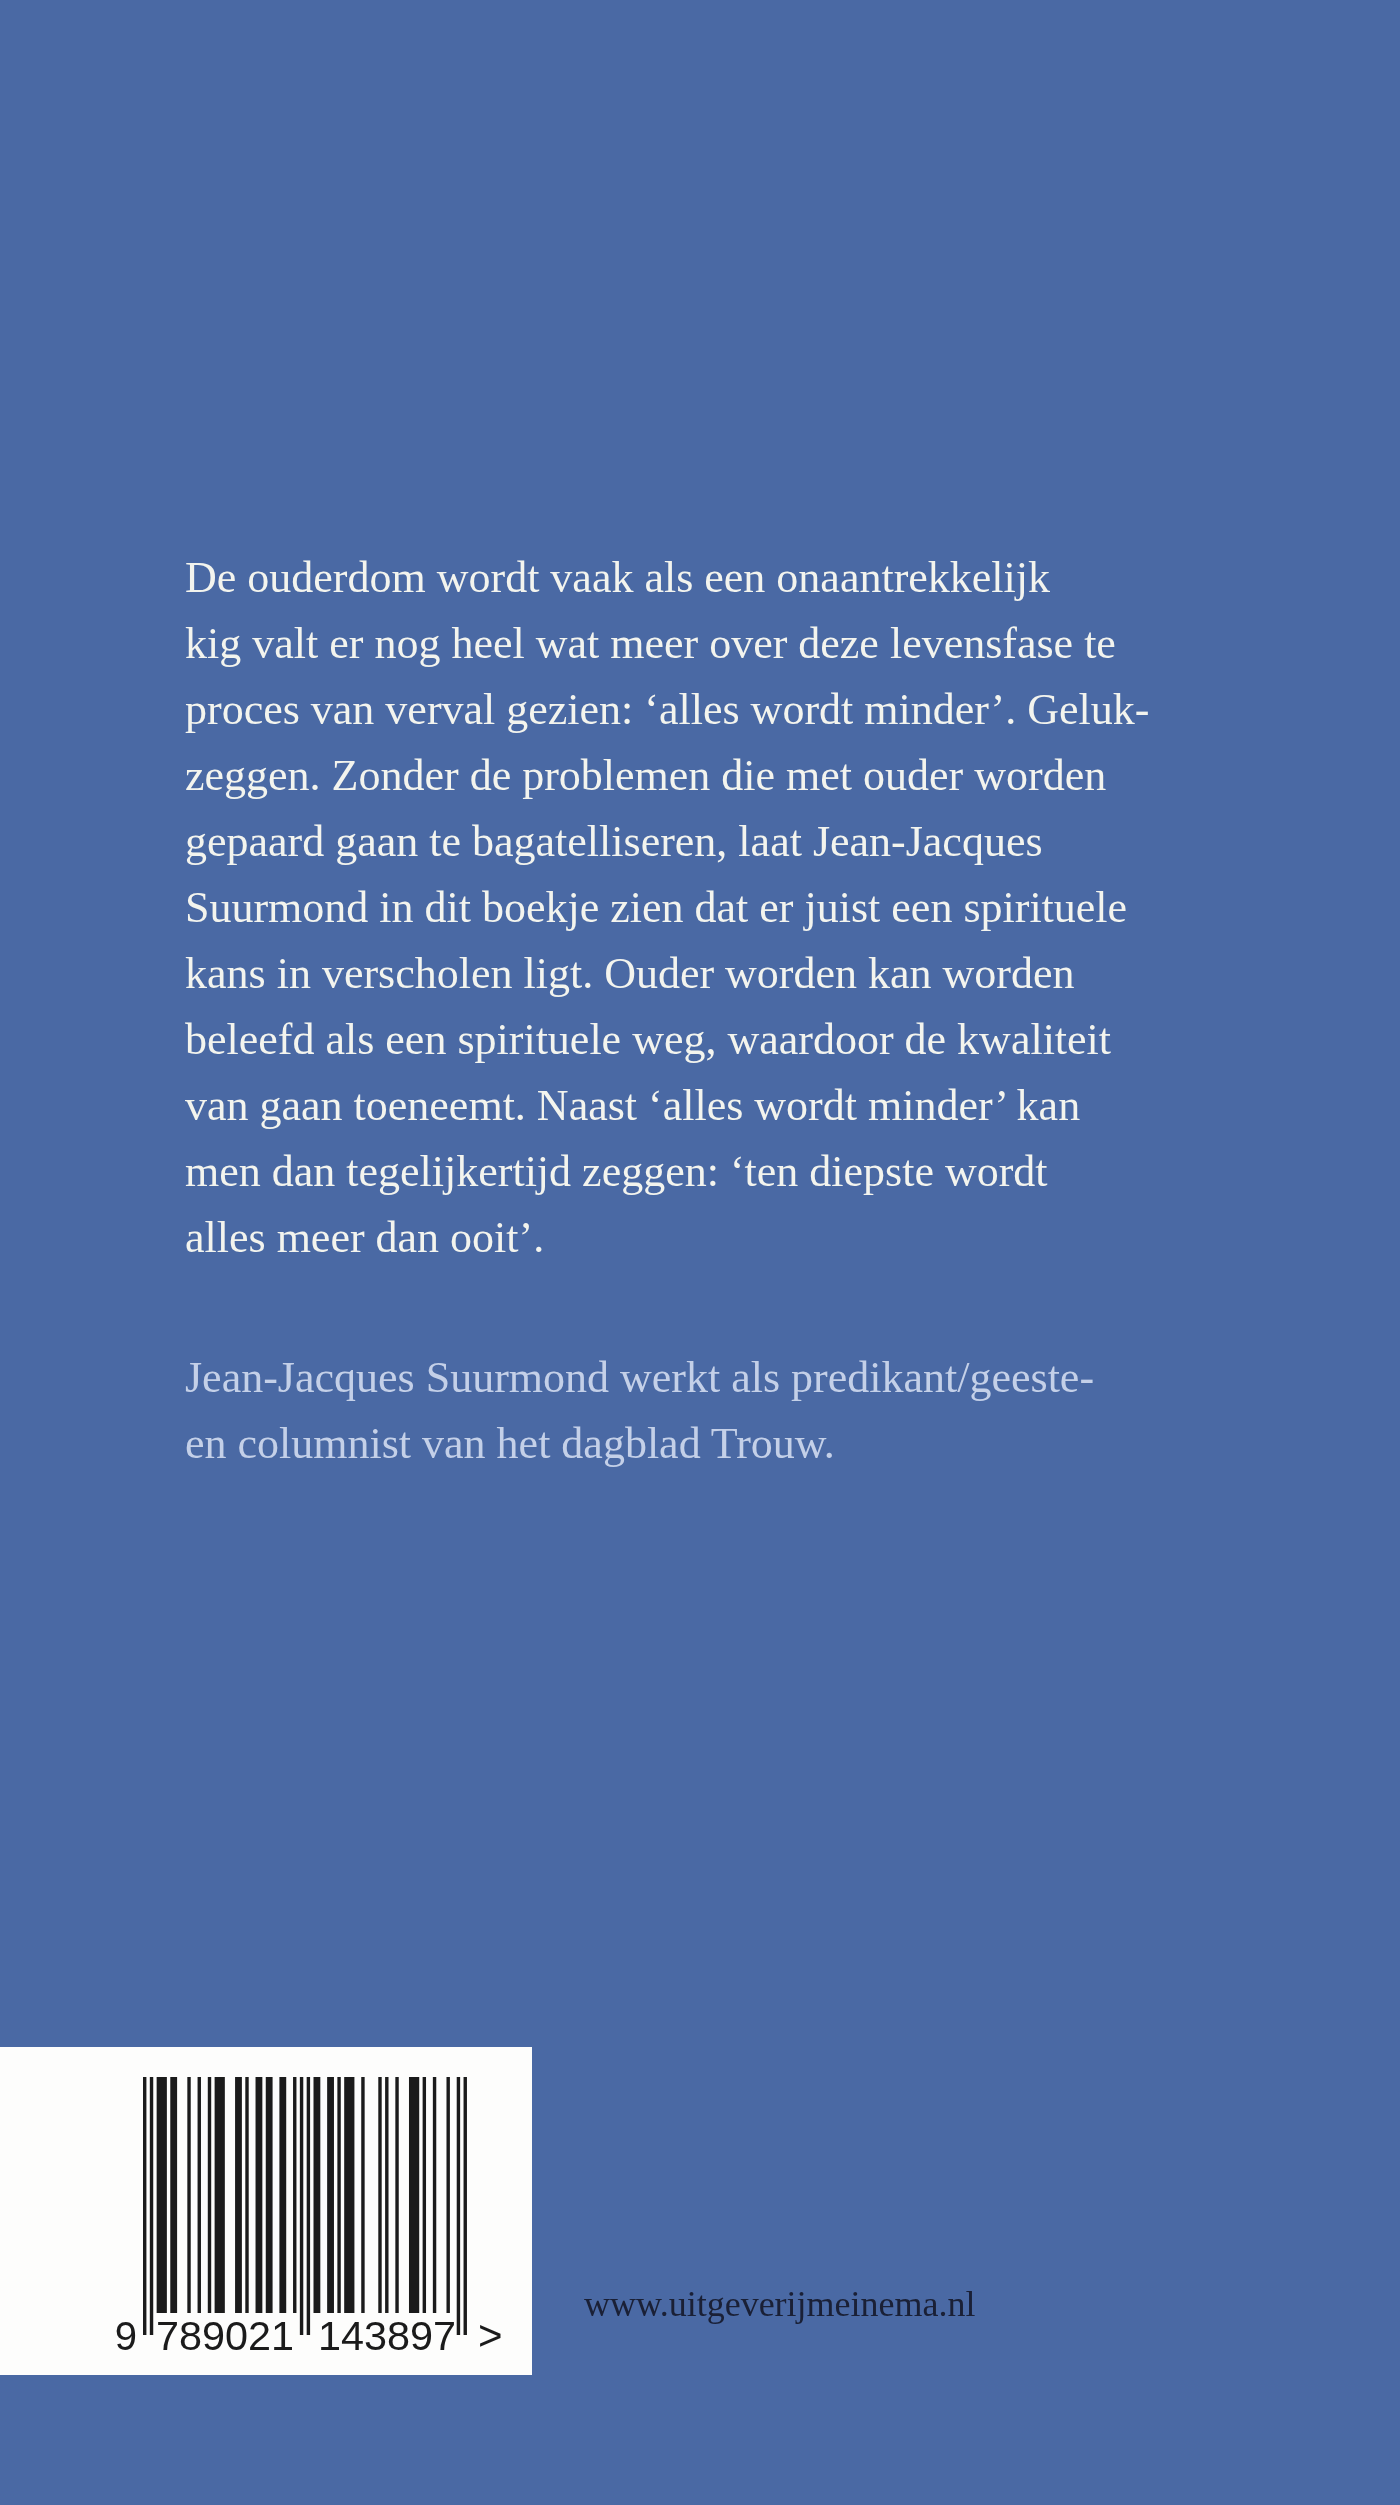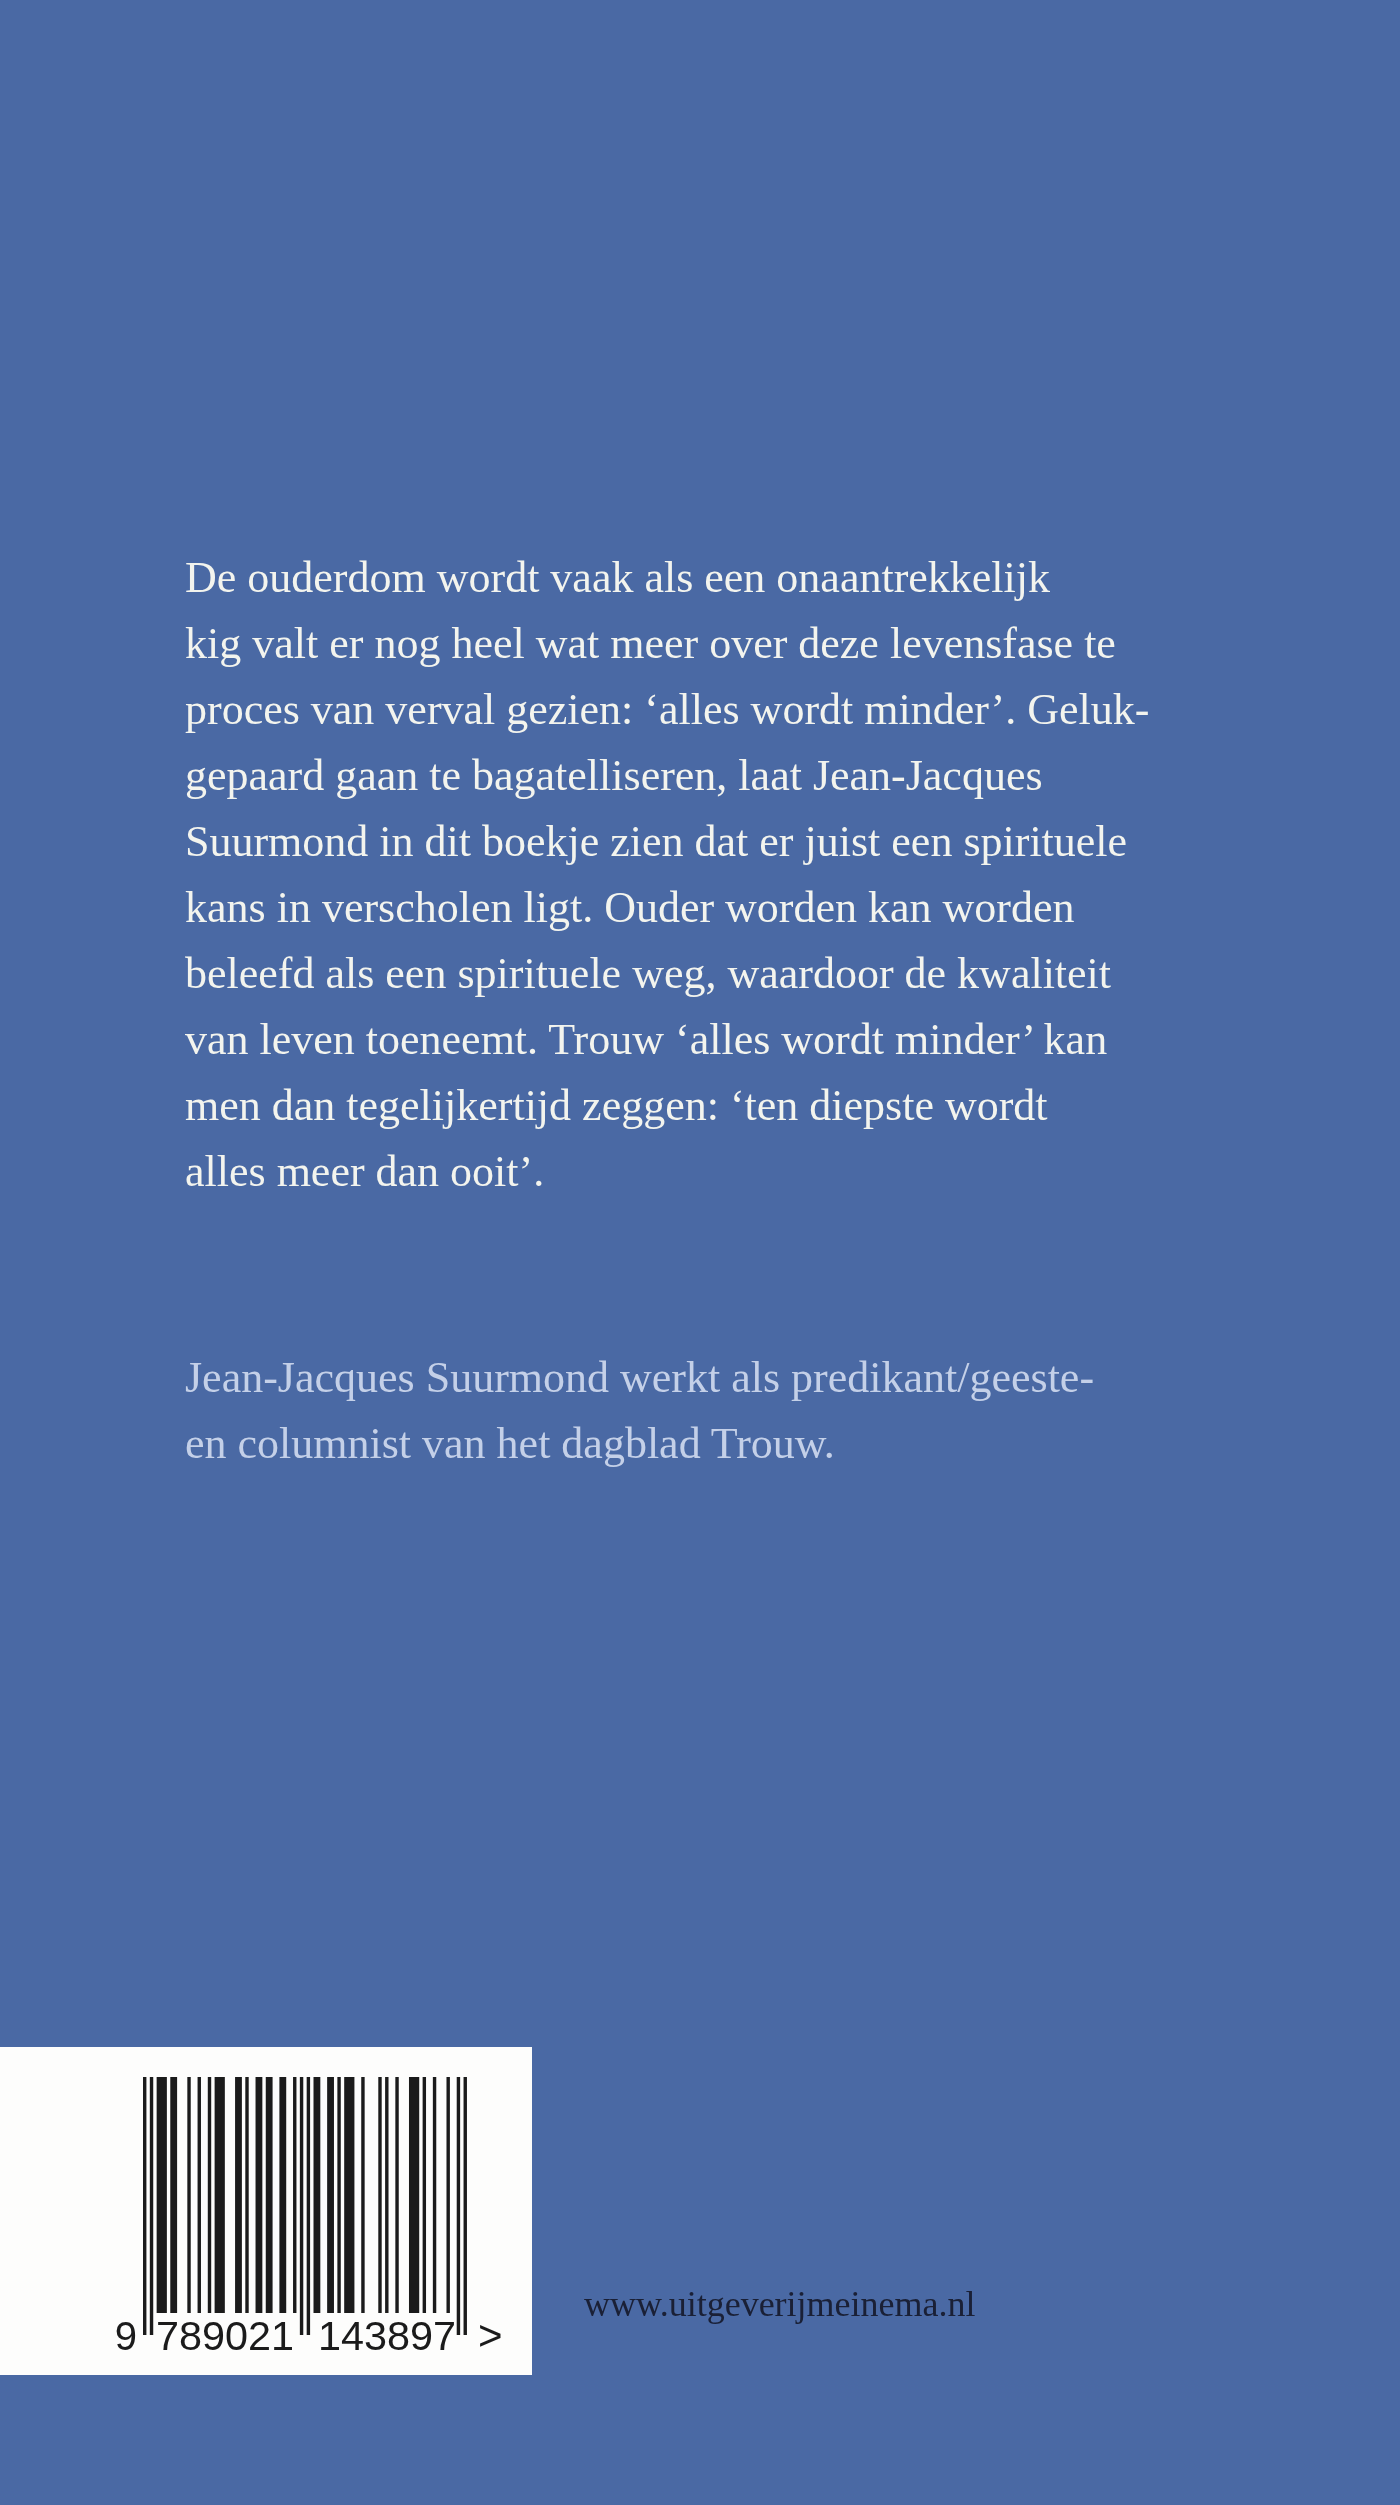--- a/index.html
+++ b/index.html
@@ -49,25 +49,26 @@
 </style>
 </head>
 <body style="background: rgb(74, 105, 164);">
 
 <div id="cover">
 
   <div id="blurb" class="textblock" style="color: rgb(243, 244, 238);">
       <div class="line"><span>De ouderdom wordt vaak als een onaantrekkelijk</span></div>
       <div class="line"><span>kig valt er nog heel wat meer over deze levensfase te</span></div>
       <div class="line"><span>proces van verval gezien: ‘alles wordt minder’. Geluk-</span></div>
+      <div class="line"><span>zeggen. Zonder de problemen die met ouder worden</span></div>
       <div class="line"><span>gepaard gaan te bagatelliseren, laat Jean-Jacques</span></div>
       <div class="line"><span>Suurmond in dit boekje zien dat er juist een spirituele</span></div>
       <div class="line"><span>kans in verscholen ligt. Ouder worden kan worden</span></div>
       <div class="line"><span>beleefd als een spirituele weg, waardoor de kwaliteit</span></div>
-      <div class="line"><span>van leven toeneemt. Trouw ‘alles wordt minder’ kan</span></div>
+      <div class="line"><span>van gaan toeneemt. Naast ‘alles wordt minder’ kan</span></div>
       <div class="line"><span>men dan tegelijkertijd zeggen: ‘ten diepste wordt</span></div>
       <div class="line"><span>alles meer dan ooit’.</span></div>
     </div>
 
   <div id="author-note" class="textblock" style="color: rgb(196, 208, 232); margin-top: 8px;">
       <div class="line"><span>Jean-Jacques Suurmond werkt als predikant/geeste-</span></div>
       <div class="line"><span>en columnist van het dagblad </span><span class="italic">Trouw</span><span>.</span></div>
     </div>
 
   <div id="barcode-panel" style="background: rgb(253, 253, 252);">

